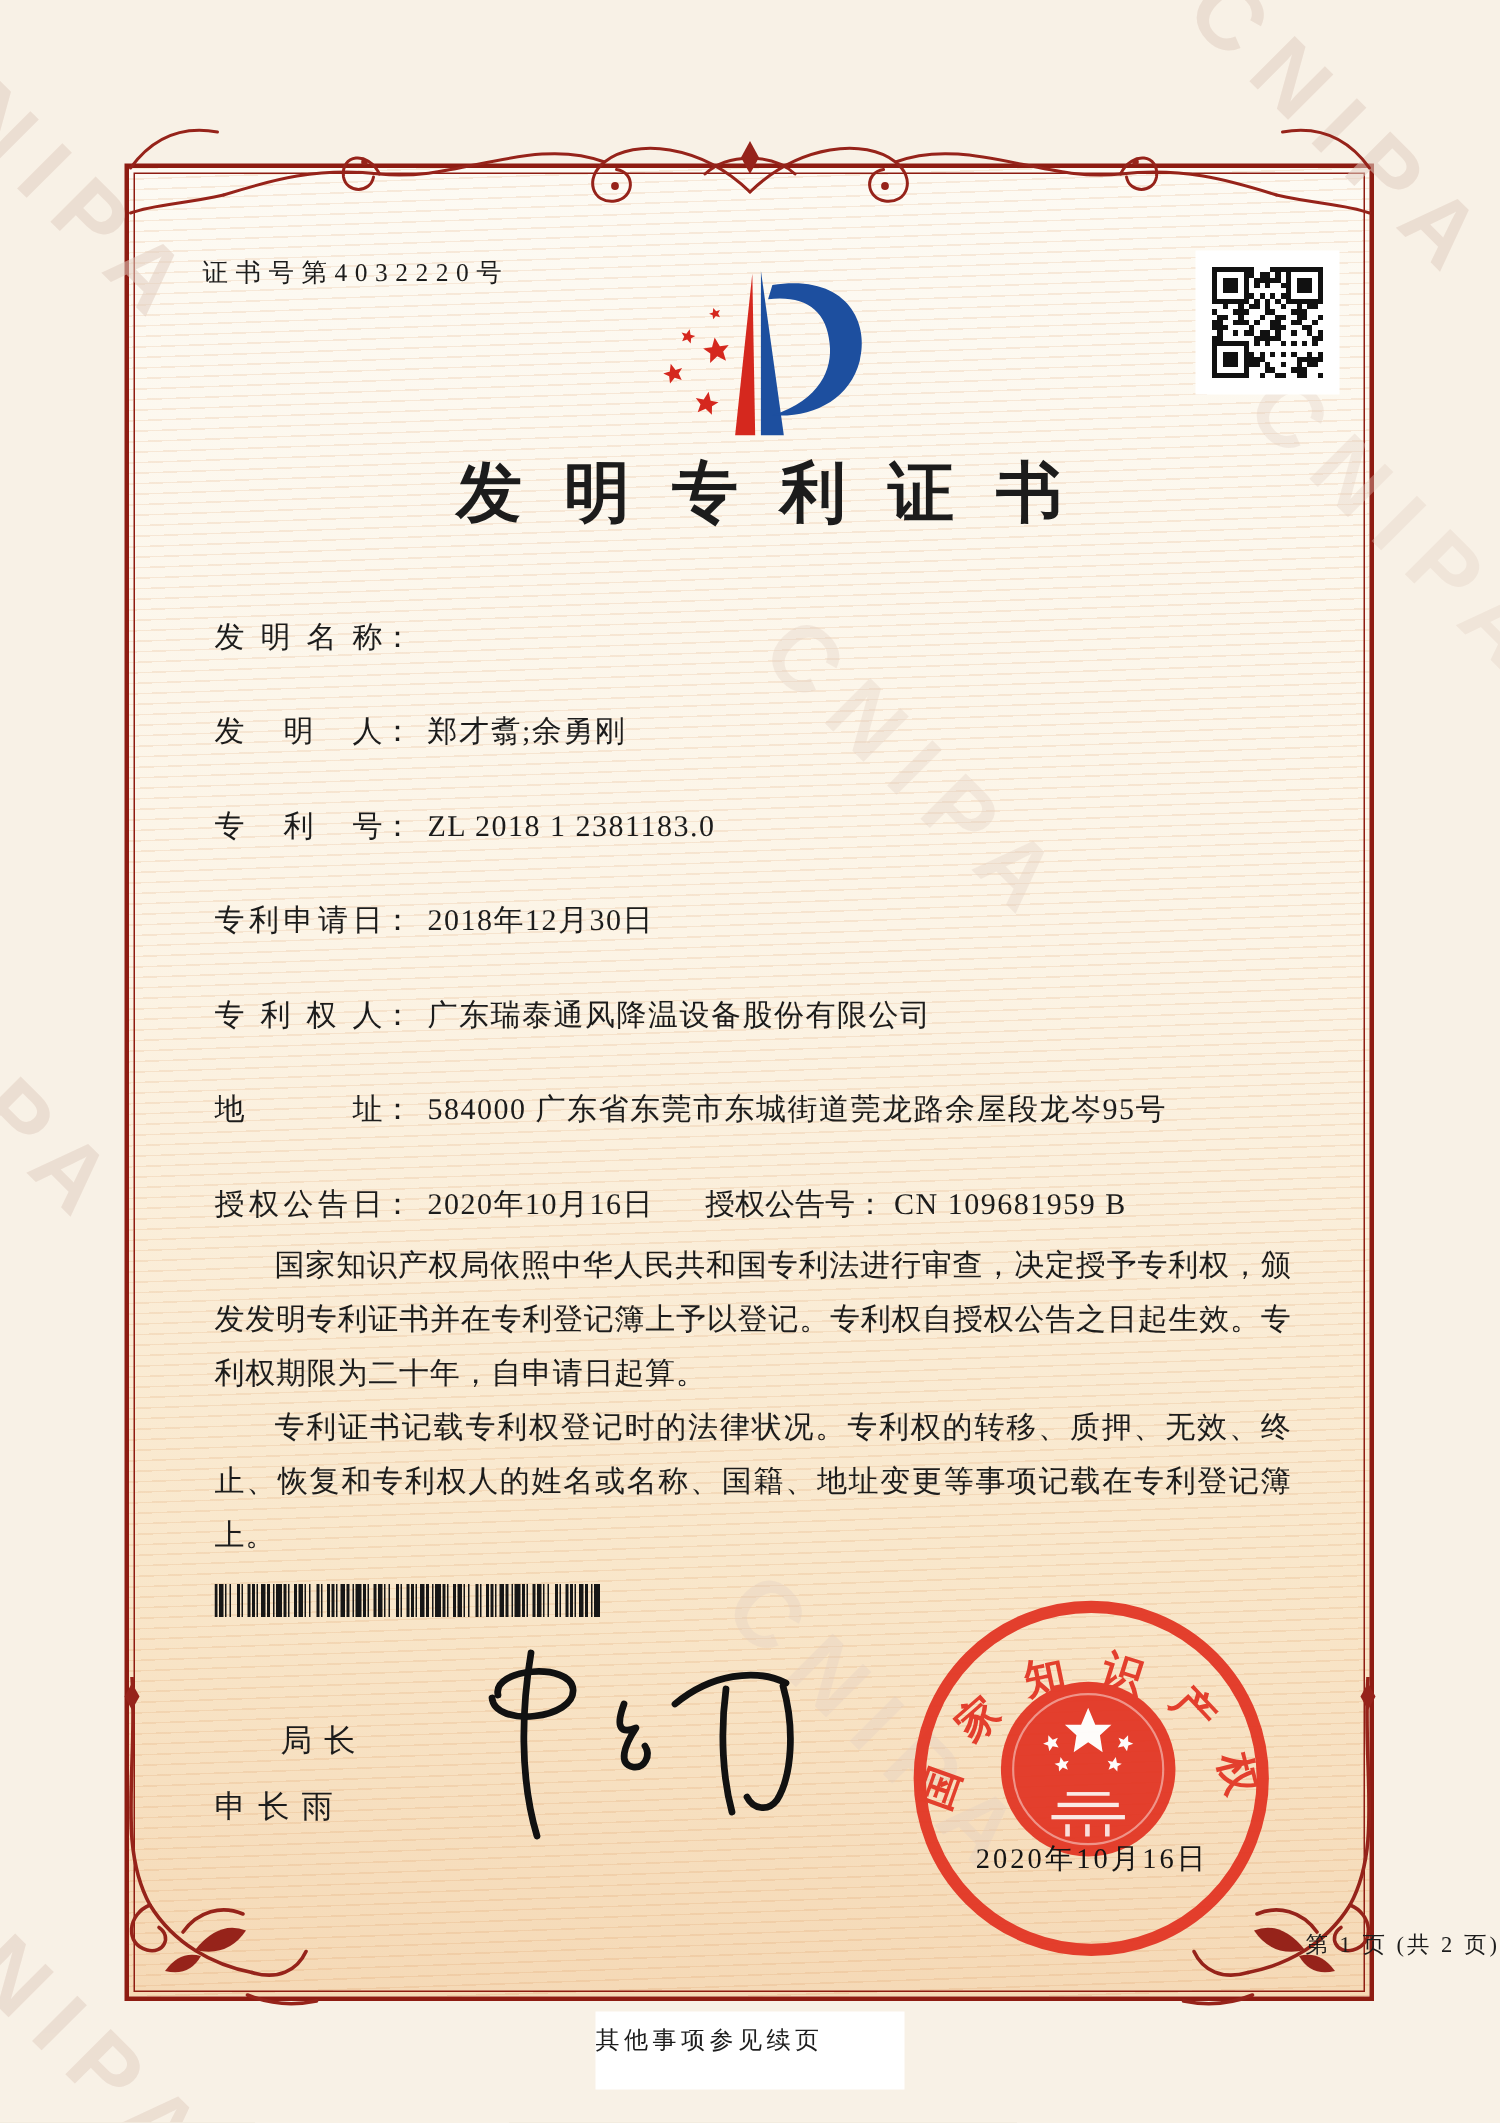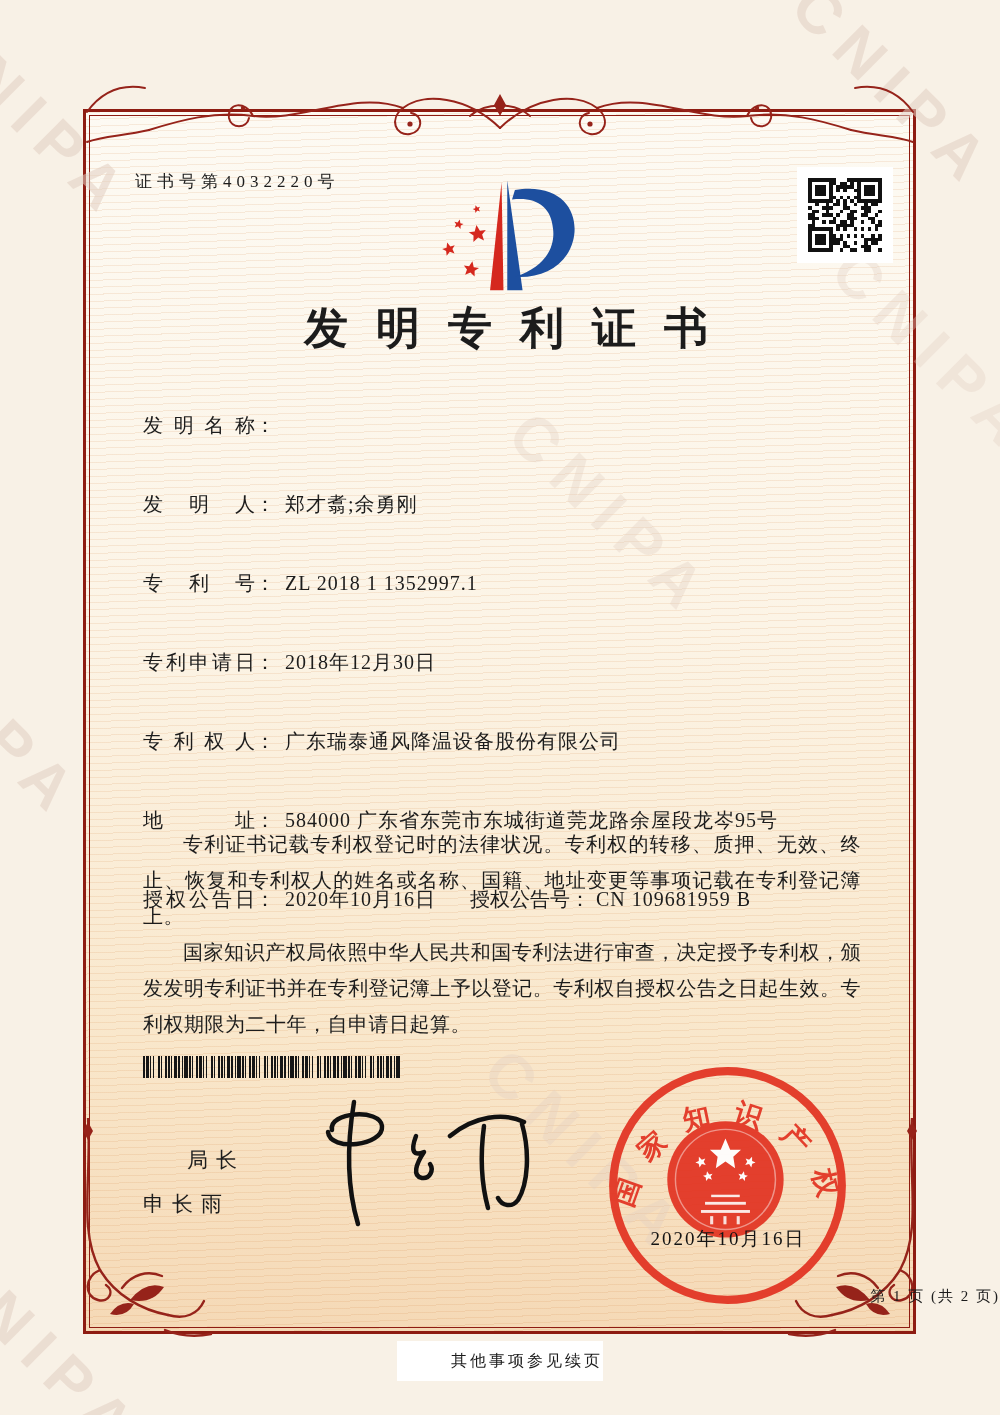--- a/index.html
+++ b/index.html
@@ -29,21 +29,21 @@
     border:1px solid #8e1c12;pointer-events:none;
   }
   .orn{z-index:2;}
   .content{z-index:3;}
   
   .cert-no{left:135px;top:170px;font-size:17px;letter-spacing:5px;}
   .title{left:0;right:0;top:299px;text-align:center;font-size:44px;font-weight:700;
          letter-spacing:28px;padding-left:40px;}
   .qrbox{left:797px;top:167px;width:96px;height:96px;background:#fff;}
   
-  .fields{left:143px;top:412px;width:720px;display:flex;flex-direction:column;gap:53px;
+  .fields{left:143px;top:412px;width:720px;display:flex;flex-direction:column;gap:37px;
           font-size:20px;line-height:26px;}
   .frow{display:flex;}
   .flabel{display:inline-block;width:112px;text-align:justify;text-align-last:justify;}
   .colon{display:inline-block;width:16px;margin-right:14px;}
   .fvalue{letter-spacing:1px;white-space:nowrap;}
   .pair2{margin-left:34px;display:flex;}
   .pair2 .colon{margin-right:10px;}
   
   .body-text{left:143px;top:826px;width:718px;font-size:20px;line-height:36px;
              text-align:justify;letter-spacing:.5px;}
@@ -53,22 +53,22 @@
   
   .dir-title{left:143px;top:1146px;font-size:21px;letter-spacing:8px;margin-left:44px;}
   .dir-name{left:143px;top:1190px;font-size:21px;letter-spacing:8px;text-align:center;}
   .sig{left:288px;top:1096px;z-index:4;}
   
   .seal{left:605px;top:1062px;z-index:5;opacity:.93;}
   .seal-date{left:612px;top:1226px;width:232px;text-align:center;font-size:19px;
              letter-spacing:2px;color:#141414;z-index:6;}
   
   .page-num{left:0;right:0;top:1287px;text-align:right;font-size:15px;letter-spacing:2px;}
-  .footer-note{left:397px;top:1341px;width:206px;height:40px;line-height:40px;background:#ffffff;
-               text-align:right;font-size:16px;letter-spacing:3px;z-index:4;}
+  .footer-note{left:397px;top:1341px;width:206px;height:52px;line-height:40px;background:#ffffff;
+               text-align:left;font-size:16px;letter-spacing:3px;z-index:4;}
 </style>
 </head>
 <body>
 
 <div class="page">
 
   <div class="frame"></div>
 
   <div class="wm" style="left:-35px;top:0px;">CNIPA</div>
   <div class="wm" style="left:828px;top:-30px;">CNIPA</div>
@@ -391,21 +391,21 @@
         <span class="colon">：</span>
     </div>
     <div class="frow">
       <span class="flabel">发明人</span>
         <span class="colon">：</span>
         <span class="fvalue">郑才翥;余勇刚</span>
     </div>
     <div class="frow">
       <span class="flabel">专利号</span>
         <span class="colon">：</span>
-        <span class="fvalue">ZL 2018 1 1352997.1</span>
+        <span class="fvalue">ZL 2018 1 2381183.0</span>
     </div>
     <div class="frow">
       <span class="flabel">专利申请日</span>
         <span class="colon">：</span>
         <span class="fvalue">2018年12月30日</span>
     </div>
     <div class="frow">
       <span class="flabel">专利权人</span>
         <span class="colon">：</span>
         <span class="fvalue">广东瑞泰通风降温设备股份有限公司</span>
@@ -421,22 +421,22 @@
         <span class="fvalue">2020年10月16日</span>
       <span class="pair2">
         <span>授权公告号</span>
           <span class="colon">：</span>
           <span class="fvalue">CN 109681959 B</span>
       </span>
     </div>
   </div>
 
   <div class="abs content body-text">
+    <p>国家知识产权局依照中华人民共和国专利法进行审查，决定授予专利权，颁发发明专利证书并在专利登记簿上予以登记。专利权自授权公告之日起生效。专利权期限为二十年，自申请日起算。</p>
     <p>专利证书记载专利权登记时的法律状况。专利权的转移、质押、无效、终止、恢复和专利权人的姓名或名称、国籍、地址变更等事项记载在专利登记簿上。</p>
-    <p>国家知识产权局依照中华人民共和国专利法进行审查，决定授予专利权，颁发发明专利证书并在专利登记簿上予以登记。专利权自授权公告之日起生效。专利权期限为二十年，自申请日起算。</p>
   </div>
 
   <svg class="abs content barcode" width="258" height="22" viewBox="0 0 258 22">
     <g class="bars" fill="#161616">
         <rect x="0" y="0" width="2" height="22"></rect>
         <rect x="3" y="0" width="3" height="22"></rect>
         <rect x="7" y="0" width="1" height="22"></rect>
         <rect x="10" y="0" width="1" height="22"></rect>
         <rect x="15" y="0" width="2" height="22"></rect>
         <rect x="18" y="0" width="1" height="22"></rect>

